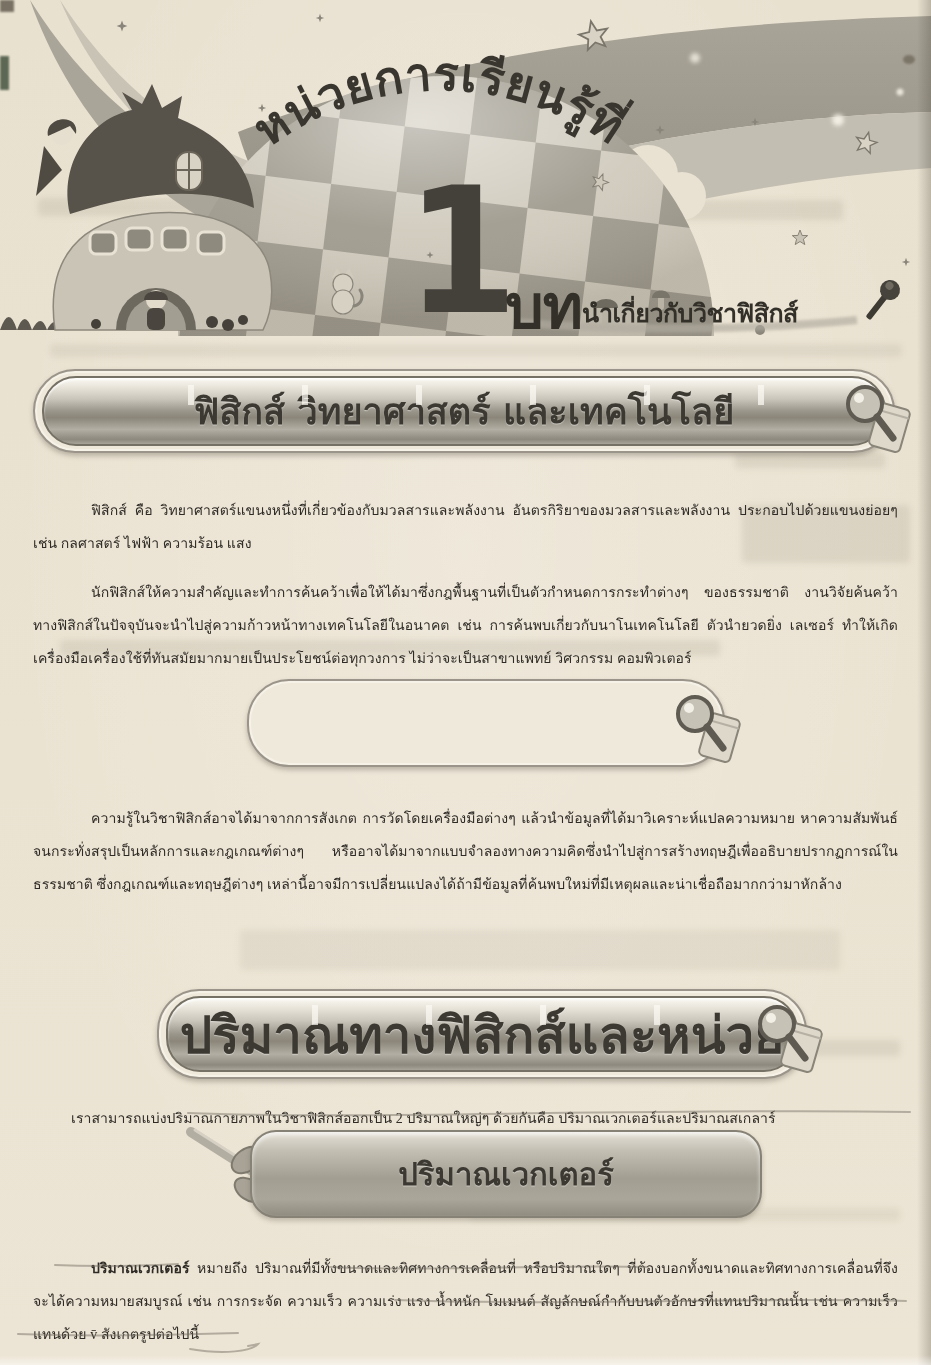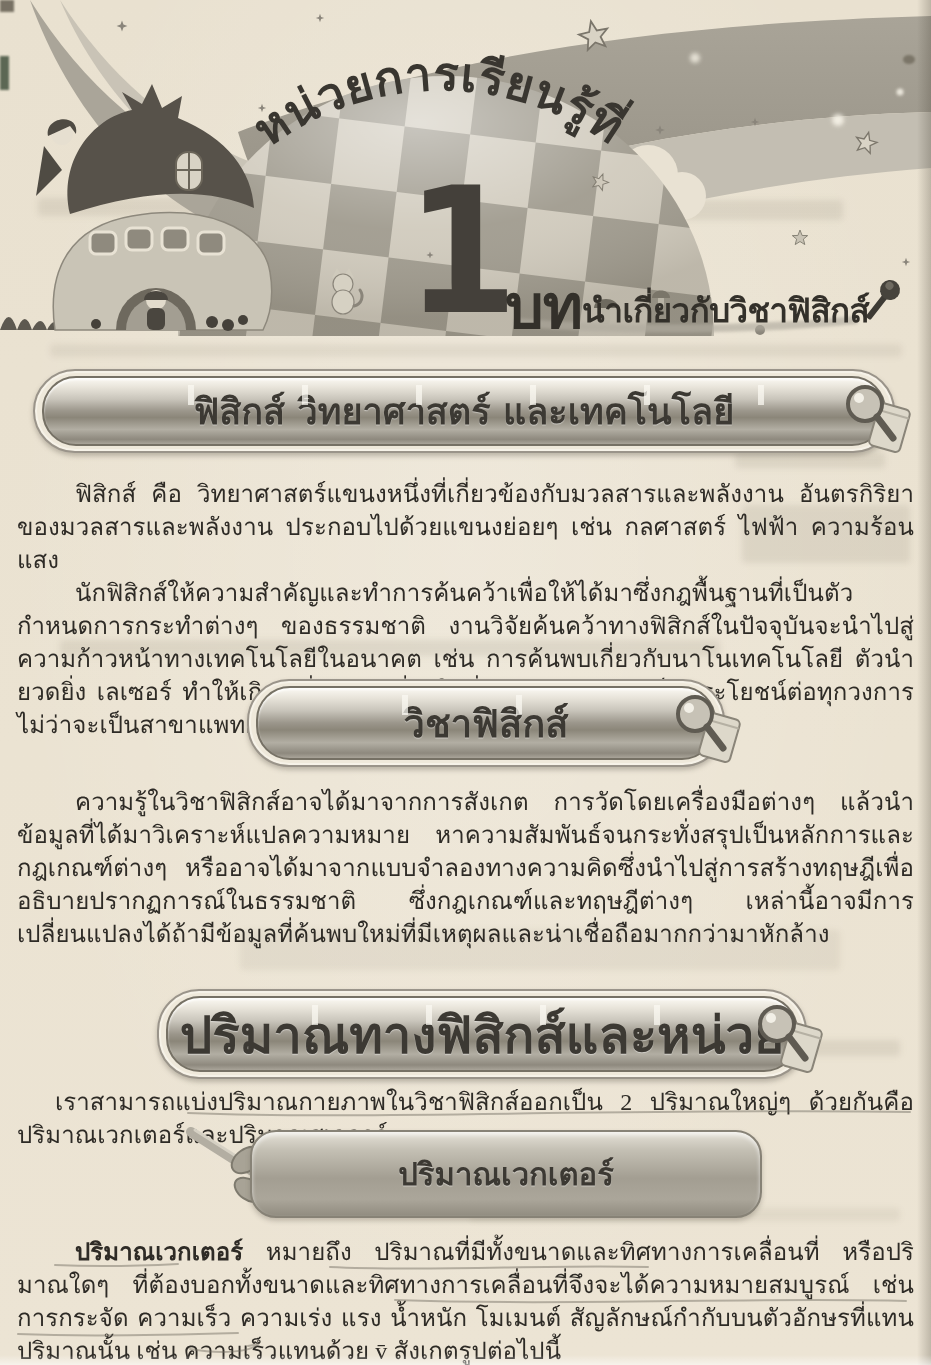--- a/index.html
+++ b/index.html
@@ -19,21 +19,21 @@
     background:linear-gradient(0deg,rgba(255,255,255,.55),rgba(0,0,0,0)); pointer-events:none;}
   .notch-tl{position:absolute; left:0; top:56px; width:9px; height:34px; background:#44523f; opacity:.85; filter:blur(1px);}
   .speck-tr{position:absolute; left:903px; top:55px; width:12px; height:9px; background:#6a6456; opacity:.7; filter:blur(1px); border-radius:50%;}
   .corner-tl{position:absolute; left:0; top:0; width:14px; height:12px; background:#5c564a; opacity:.8; filter:blur(1px);}
   
   .header-art{position:absolute; left:0; top:0;}
   .chapter-title{position:absolute; left:505px; top:258px; width:418px; height:80px;}
   .chapter-title .line{position:absolute; left:0; top:0; white-space:nowrap;
     font-family:"DejaVu Sans","Liberation Sans",sans-serif; color:#33302a;}
   .chapter-title .bt{font-size:61px; font-weight:900; letter-spacing:-1px; vertical-align:-6px;}
-  .chapter-title .rest{font-size:33px; font-weight:800; letter-spacing:-.5px;}
+  .chapter-title .rest{font-size:25px; font-weight:800; letter-spacing:-.5px;}
   
   .ruler-banner{position:absolute;
     background:#efe9db; border:2px solid #9a948a; border-radius:42px;
     box-shadow:0 3px 5px rgba(92,86,74,.35), inset 0 0 0 2px #f6f2e8;
     padding:5px 7px; box-sizing:border-box;}
   .rb-inner{position:relative; width:100%; height:100%; border-radius:34px; overflow:hidden;
     border:2px solid #767165; box-sizing:border-box;
     background:linear-gradient(180deg,#fbf9f3 0%,#e8e4da 14%,#c9c5bb 32%,#9b968b 50%,#8b8679 60%,#b2aea3 78%,#8e897e 93%,#a9a499 100%);
     box-shadow:inset 0 2px 2px rgba(255,255,255,.8);
     display:flex; align-items:center; justify-content:center;}
@@ -46,21 +46,21 @@
   
   .plate-banner{position:absolute; left:250px; top:1130px; width:512px; height:88px;
     border-radius:26px; border:2px solid #878276; box-sizing:border-box;
     background:linear-gradient(180deg,#e5e1d7 0%,#c3bfb3 22%,#a39e92 55%,#aba69a 80%,#918c80 100%);
     box-shadow:inset 0 3px 4px rgba(255,255,255,.65), 0 3px 5px rgba(92,86,74,.3);
     display:flex; align-items:center; justify-content:center;}
   .plate-banner .rb-heading{font-size:31px;}
   .plate-icon{position:absolute; left:185px; top:1118px; pointer-events:none;}
   
   .textblock{position:absolute; left:17px; width:897px; text-align:justify;}
-  .para{margin:0; font-size:24px; line-height:33px; color:#2e2b26; letter-spacing:.1px;}
+  .para{margin:16px; font-size:14px; line-height:33px; color:#2e2b26; letter-spacing:.1px;}
   .indent{text-indent:58px;}
   .lead-bold{font-weight:700;}
   
   .pencil-overlay{position:absolute; left:0; top:0; pointer-events:none;}
 </style>
 </head>
 <body>
 
 <div class="page">
 
@@ -254,24 +254,20 @@
         <use href="#magnote"></use>
       </svg>
   </div>
 
   <div class="textblock" style="top:478px;">
     <p class="para indent">ฟิสิกส์ คือ วิทยาศาสตร์แขนงหนึ่งที่เกี่ยวข้องกับมวลสารและพลังงาน อันตรกิริยาของมวลสารและพลังงาน ประกอบไปด้วยแขนงย่อยๆ เช่น กลศาสตร์ ไฟฟ้า ความร้อน แสง</p>
     <p class="para indent">นักฟิสิกส์ให้ความสำคัญและทำการค้นคว้าเพื่อให้ได้มาซึ่งกฎพื้นฐานที่เป็นตัวกำหนดการกระทำต่างๆ ของธรรมชาติ งานวิจัยค้นคว้าทางฟิสิกส์ในปัจจุบันจะนำไปสู่ความก้าวหน้าทางเทคโนโลยีในอนาคต เช่น การค้นพบเกี่ยวกับนาโนเทคโนโลยี ตัวนำยวดยิ่ง เลเซอร์ ทำให้เกิดเครื่องมือเครื่องใช้ที่ทันสมัยมากมายเป็นประโยชน์ต่อทุกวงการ ไม่ว่าจะเป็นสาขาแพทย์ วิศวกรรม คอมพิวเตอร์</p>
   </div>
 
   <div class="ruler-banner" style="left:247px;top:679px;width:478px;height:88px;">
-    <div class="rb-inner">
-      <div class="rb-ticks"></div>
-      <h2 class="rb-heading" style="font-size:38px;">วิชาฟิสิกส์</h2>
-    </div>
     <svg class="rb-icon" width="80" height="86" viewBox="0 0 80 86">
         <use href="#magnote"></use>
       </svg>
   </div>
 
   <div class="textblock" style="top:786px;">
     <p class="para indent">ความรู้ในวิชาฟิสิกส์อาจได้มาจากการสังเกต การวัดโดยเครื่องมือต่างๆ แล้วนำข้อมูลที่ได้มาวิเคราะห์แปลความหมาย หาความสัมพันธ์จนกระทั่งสรุปเป็นหลักการและกฎเกณฑ์ต่างๆ หรืออาจได้มาจากแบบจำลองทางความคิดซึ่งนำไปสู่การสร้างทฤษฎีเพื่ออธิบายปรากฏการณ์ในธรรมชาติ ซึ่งกฎเกณฑ์และทฤษฎีต่างๆ เหล่านี้อาจมีการเปลี่ยนแปลงได้ถ้ามีข้อมูลที่ค้นพบใหม่ที่มีเหตุผลและน่าเชื่อถือมากกว่ามาหักล้าง</p>
   </div>
 
   <div class="ruler-banner" style="left:157px;top:989px;width:650px;height:90px;">

